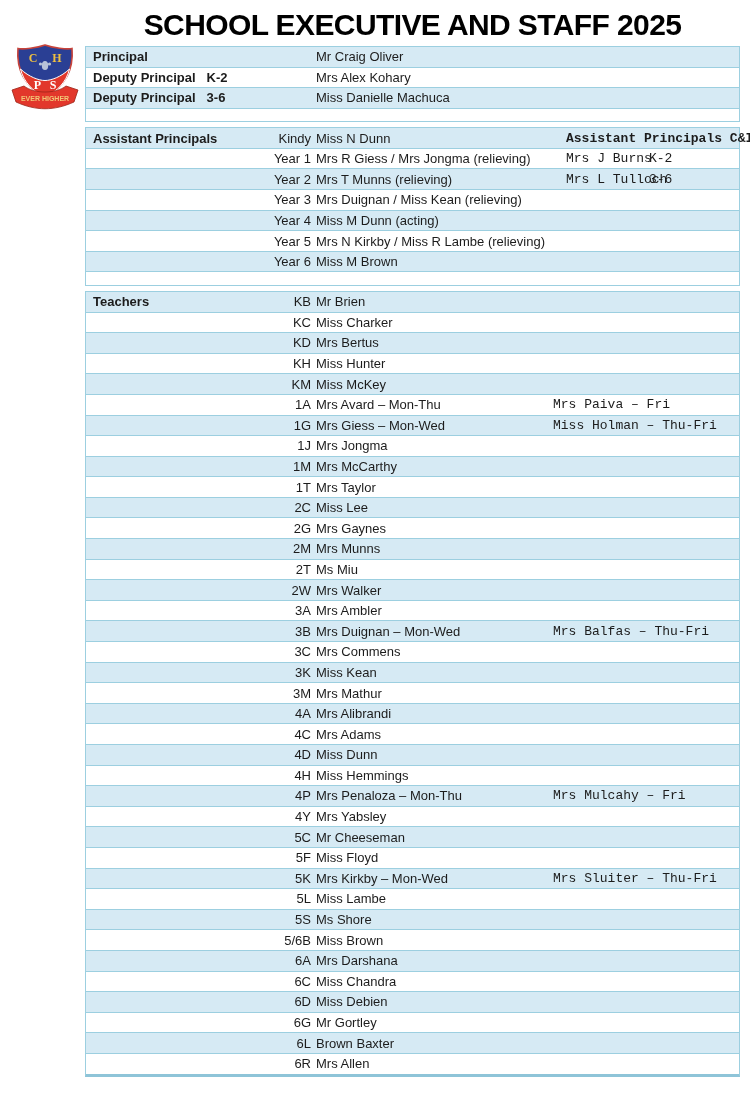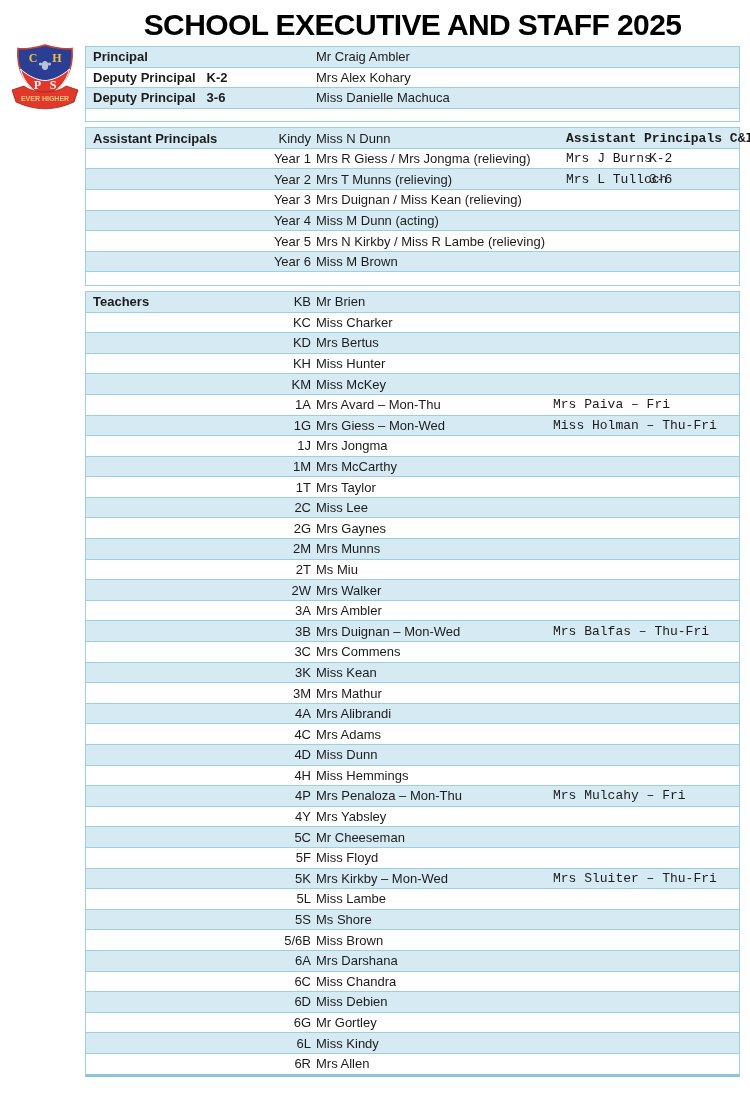--- a/index.html
+++ b/index.html
@@ -59,21 +59,21 @@
     <text x="44" y="45" text-anchor="middle" font-family="Liberation Serif, serif" font-size="12" font-weight="bold" fill="#ffffff">S</text>
     <path d="M3 46 L15 42 C25 50 47 50 57 42 L69 46 L65 58 C45 67 27 67 7 58 Z" stroke="#9c2418" stroke-width="0.8" fill="#e2372b"></path>
     <text x="36" y="56.5" text-anchor="middle" font-family="Liberation Sans, sans-serif" font-size="7" font-weight="bold" fill="#f2c575">EVER HIGHER</text>
   </svg>
 
   <div class="tables" id="tables-root">
       <div class="section">
         <div class="row blue">
           <div class="cell-label"><span>Principal</span></div>
           <div class="cell-code"></div>
-          <div class="cell-name">Mr Craig Ambler</div>
+          <div class="cell-name">Mr Craig Oliver</div>
           <div class="cell-extra"></div>
         </div>
         <div class="row white">
           <div class="cell-label"><span>Deputy Principal</span><span class="sub">K-2</span></div>
           <div class="cell-code"></div>
           <div class="cell-name">Mrs Alex Kohary</div>
           <div class="cell-extra"></div>
         </div>
         <div class="row blue">
           <div class="cell-label"><span>Deputy Principal</span><span class="sub">3-6</span></div>
@@ -359,21 +359,21 @@
         </div>
         <div class="row white">
           <div class="cell-label"></div>
           <div class="cell-code">6G</div>
           <div class="cell-name">Mr Gortley</div>
           <div class="cell-extra"></div>
         </div>
         <div class="row blue">
           <div class="cell-label"></div>
           <div class="cell-code">6L</div>
-          <div class="cell-name">Miss Kindy</div>
+          <div class="cell-name">Brown Baxter</div>
           <div class="cell-extra"></div>
         </div>
         <div class="row white">
           <div class="cell-label"></div>
           <div class="cell-code">6R</div>
           <div class="cell-name">Mrs Allen</div>
           <div class="cell-extra"></div>
         </div>
       </div>
     </div>

